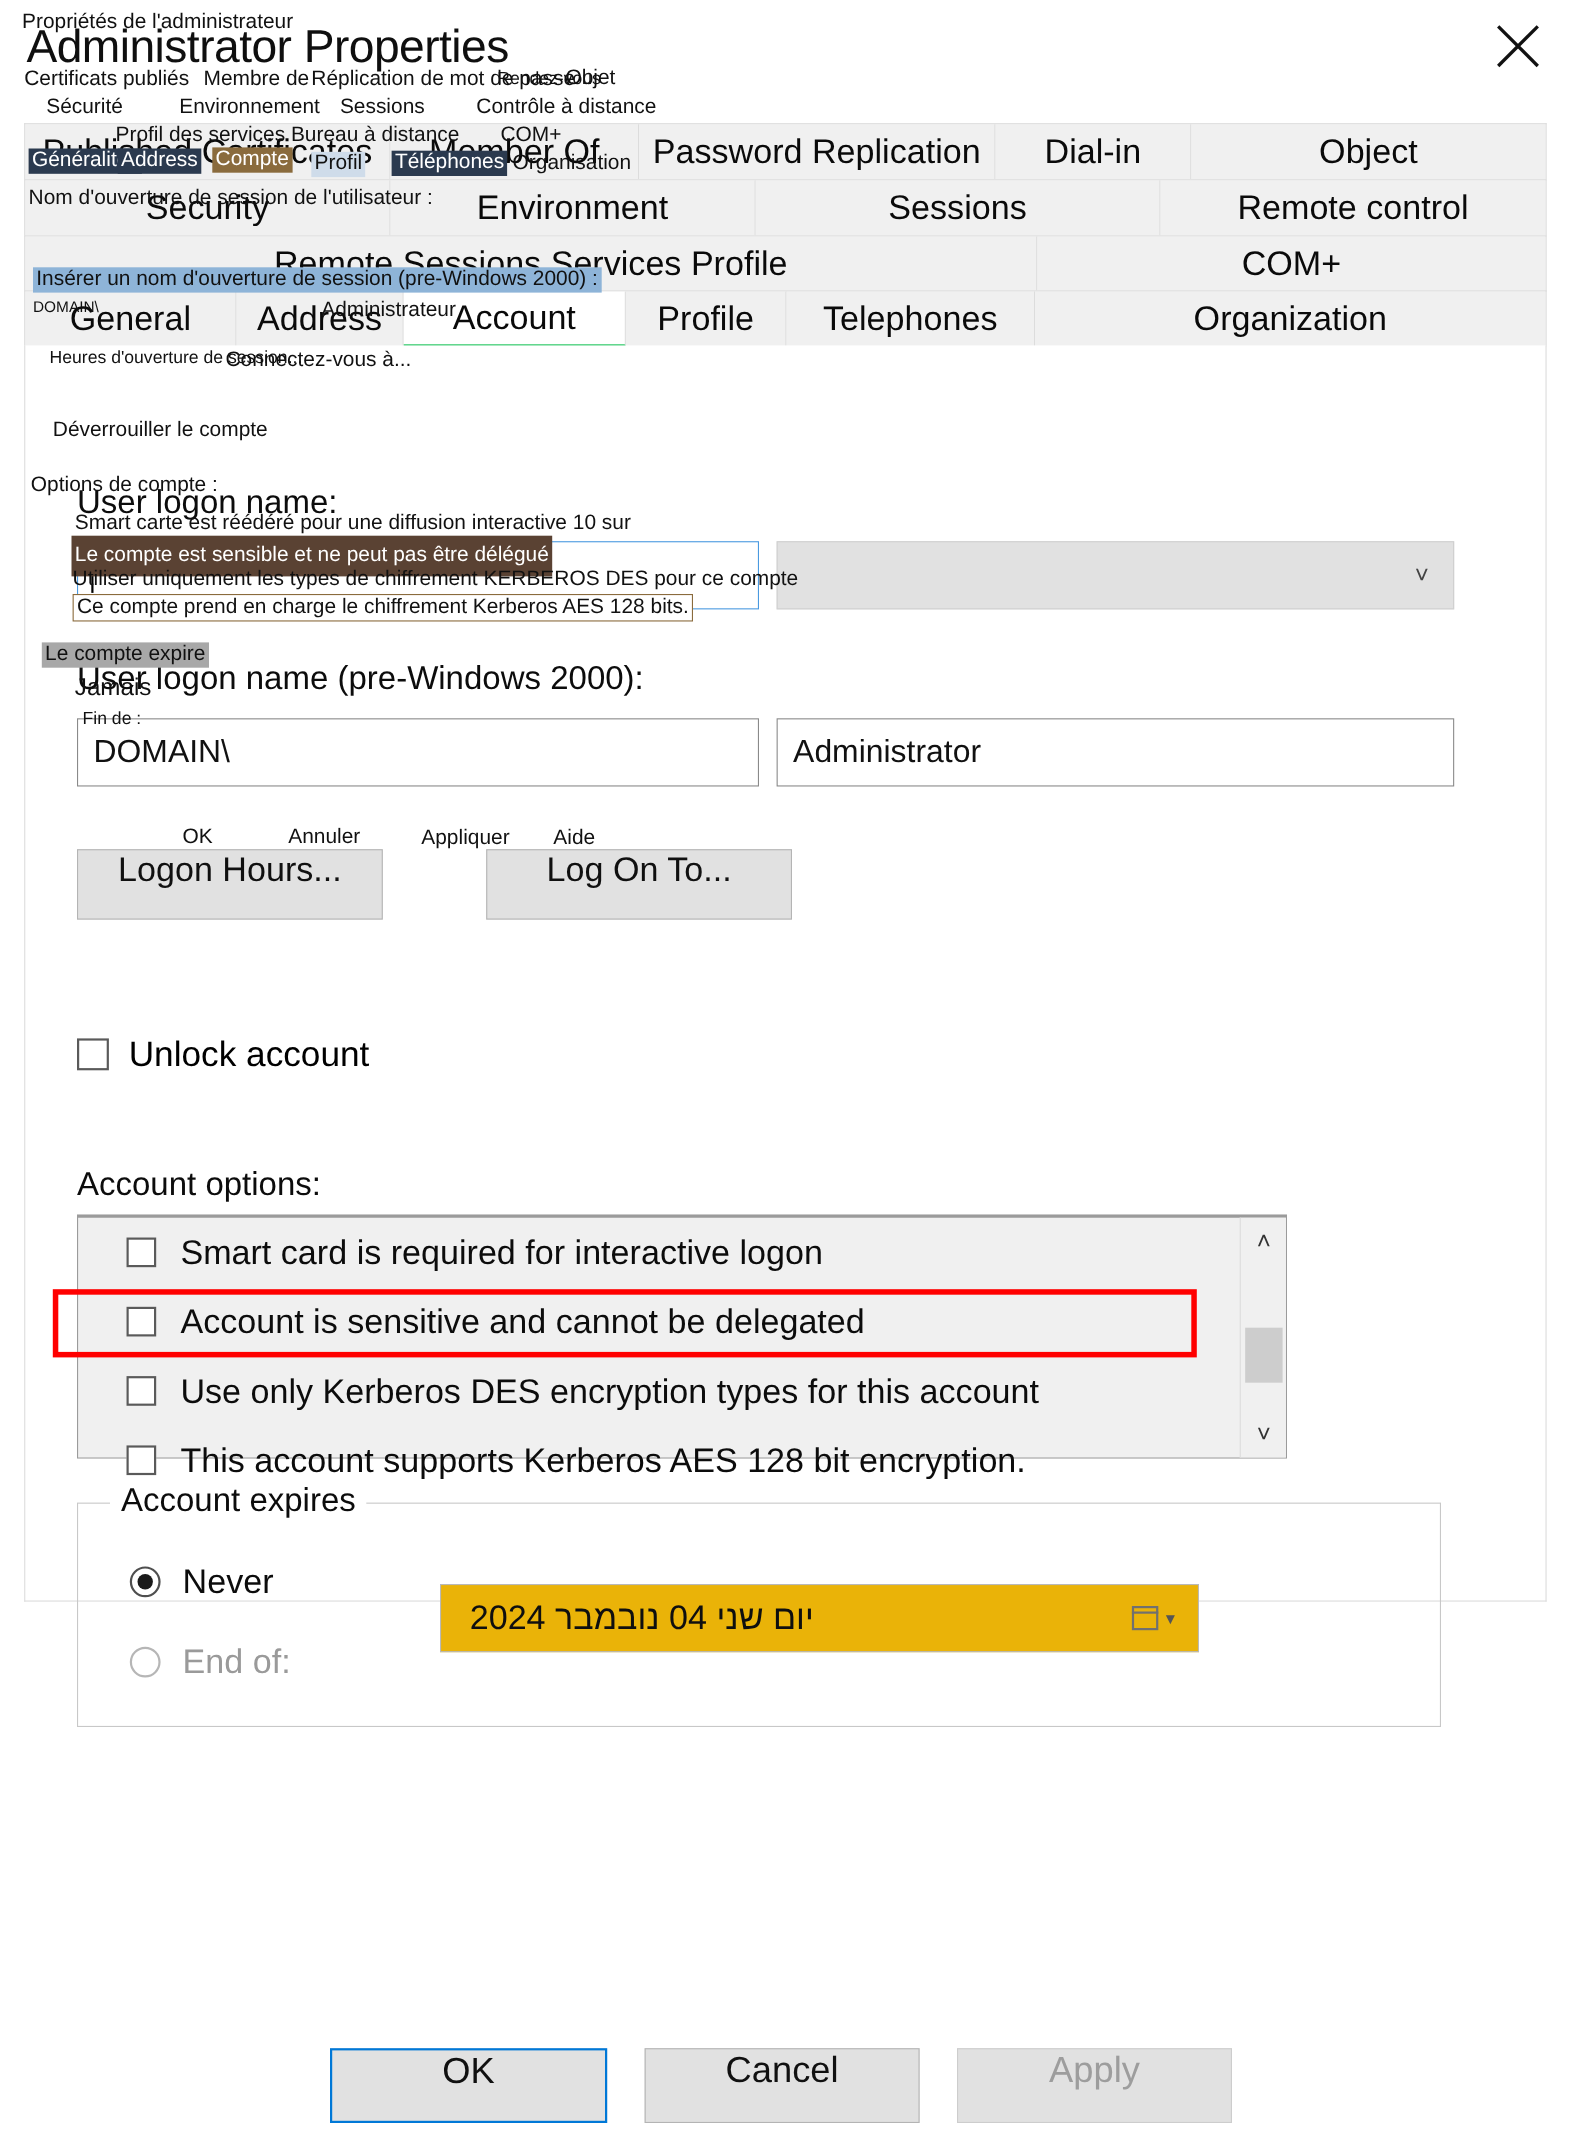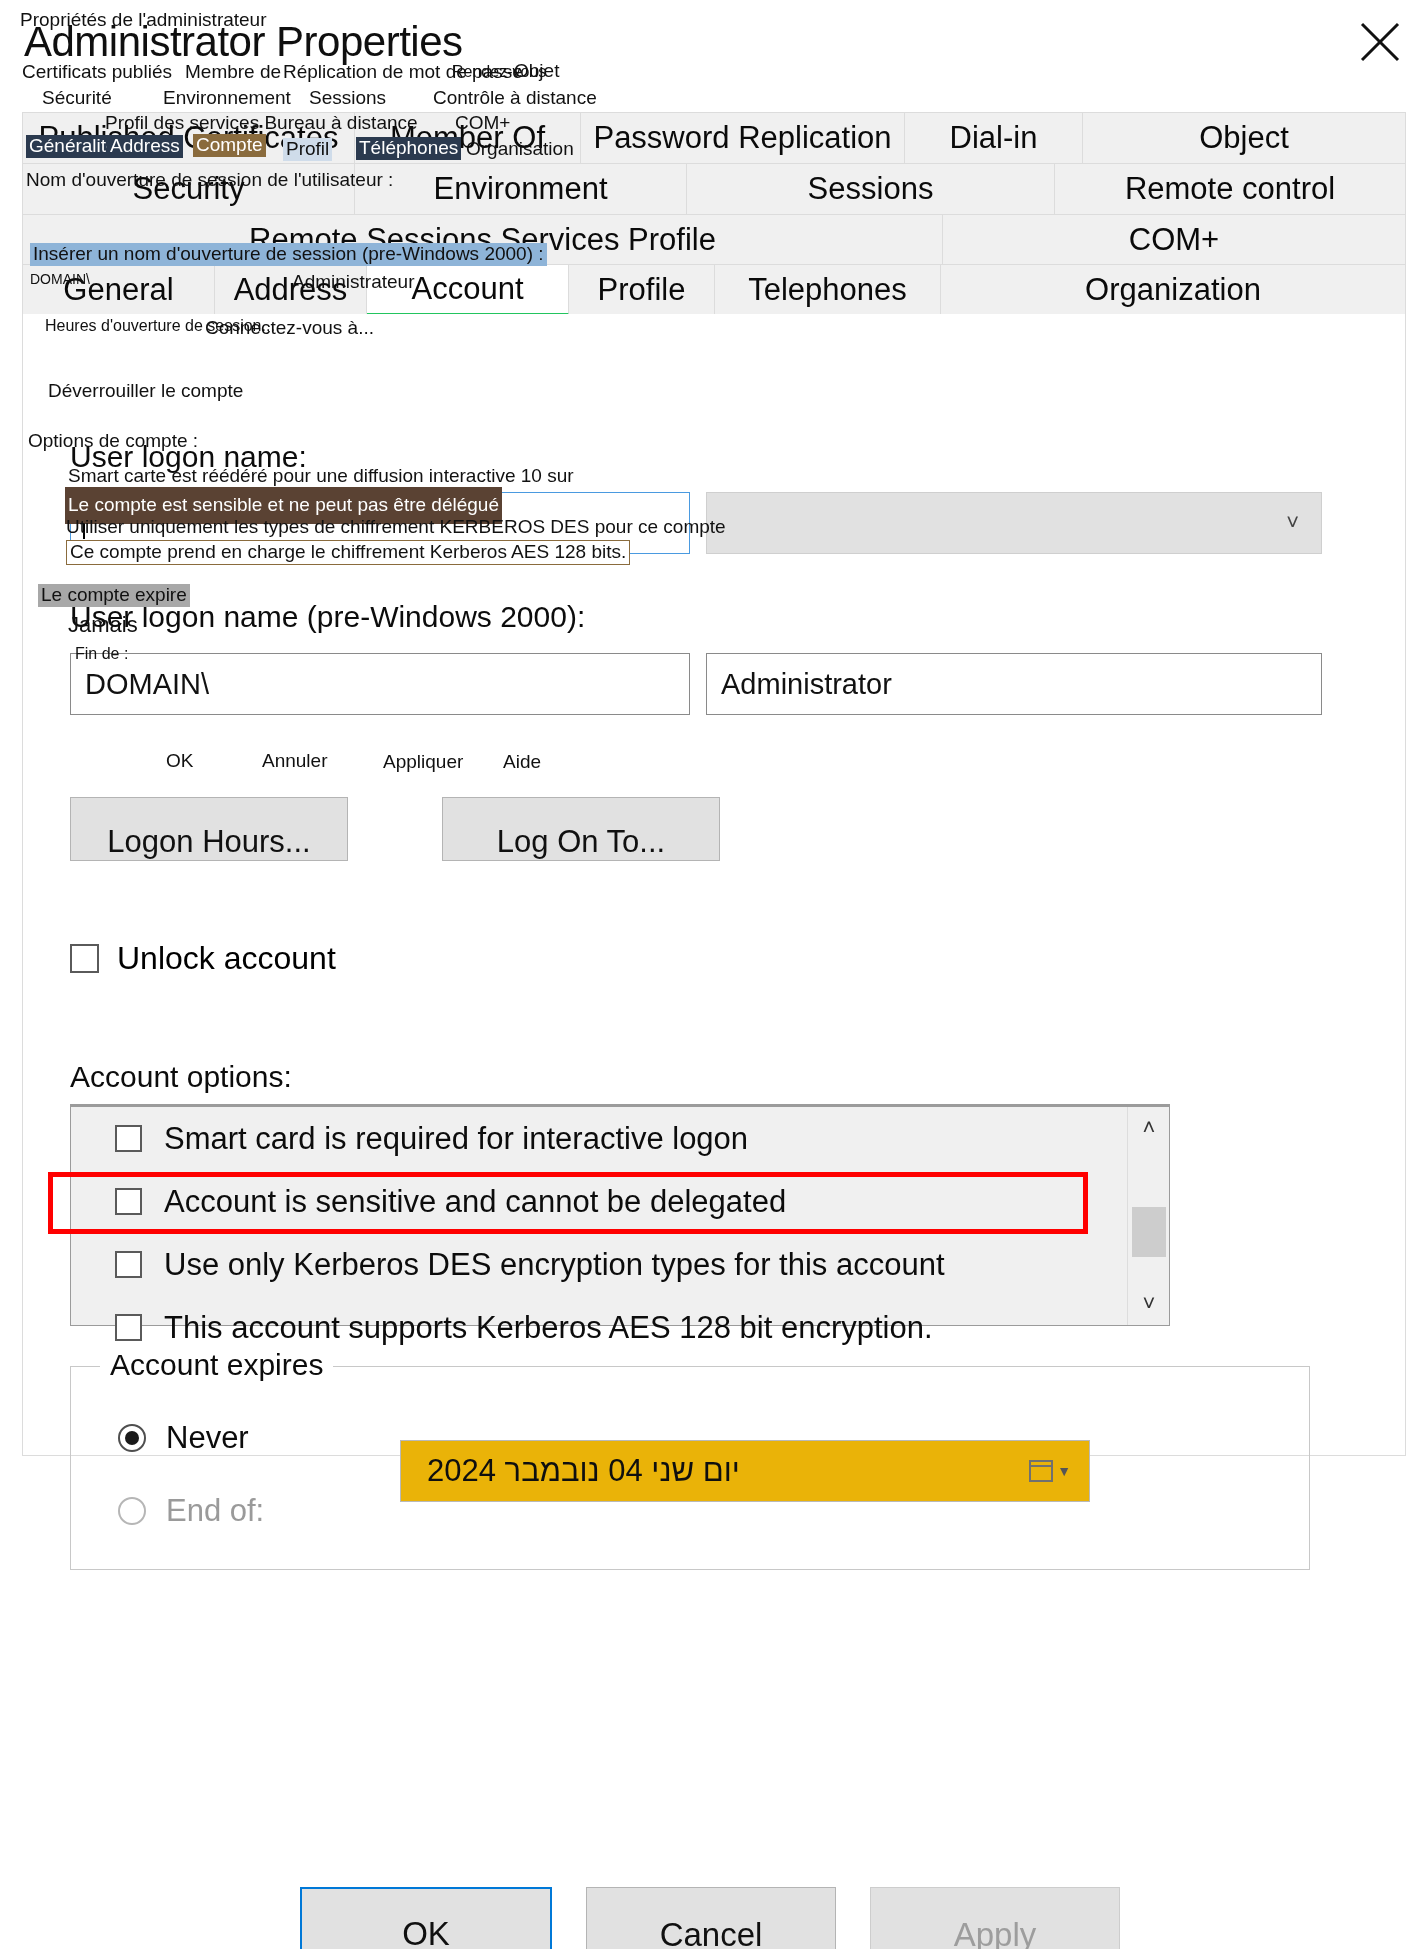--- a/index.html
+++ b/index.html
@@ -120,27 +120,26 @@
     transform: translateY(-50%);
     font-size: 22px;
     color: #444;
   }
 
   
   .btn {
     background: #e1e1e1;
     border: 1px solid #b4b4b4;
     display: flex;
-    align-items: flex-end;
+    align-items: flex-start;
     justify-content: center;
     font-size: 31px;
     color: #101010;
     cursor: pointer;
     white-space: nowrap;
-    margin-top: 25px;
   }
   .btn.primary { border: 2px solid #0078d7; background:#e1e1e1; }
   .btn.disabled { color: #9d9d9d; background: #e1e1e1; border-color:#cdcdcd; }
 
   
   .cb {
     width: 29px; height: 29px;
     border: 2px solid #5a5a5a;
     background: #fff;
     display: inline-block;

